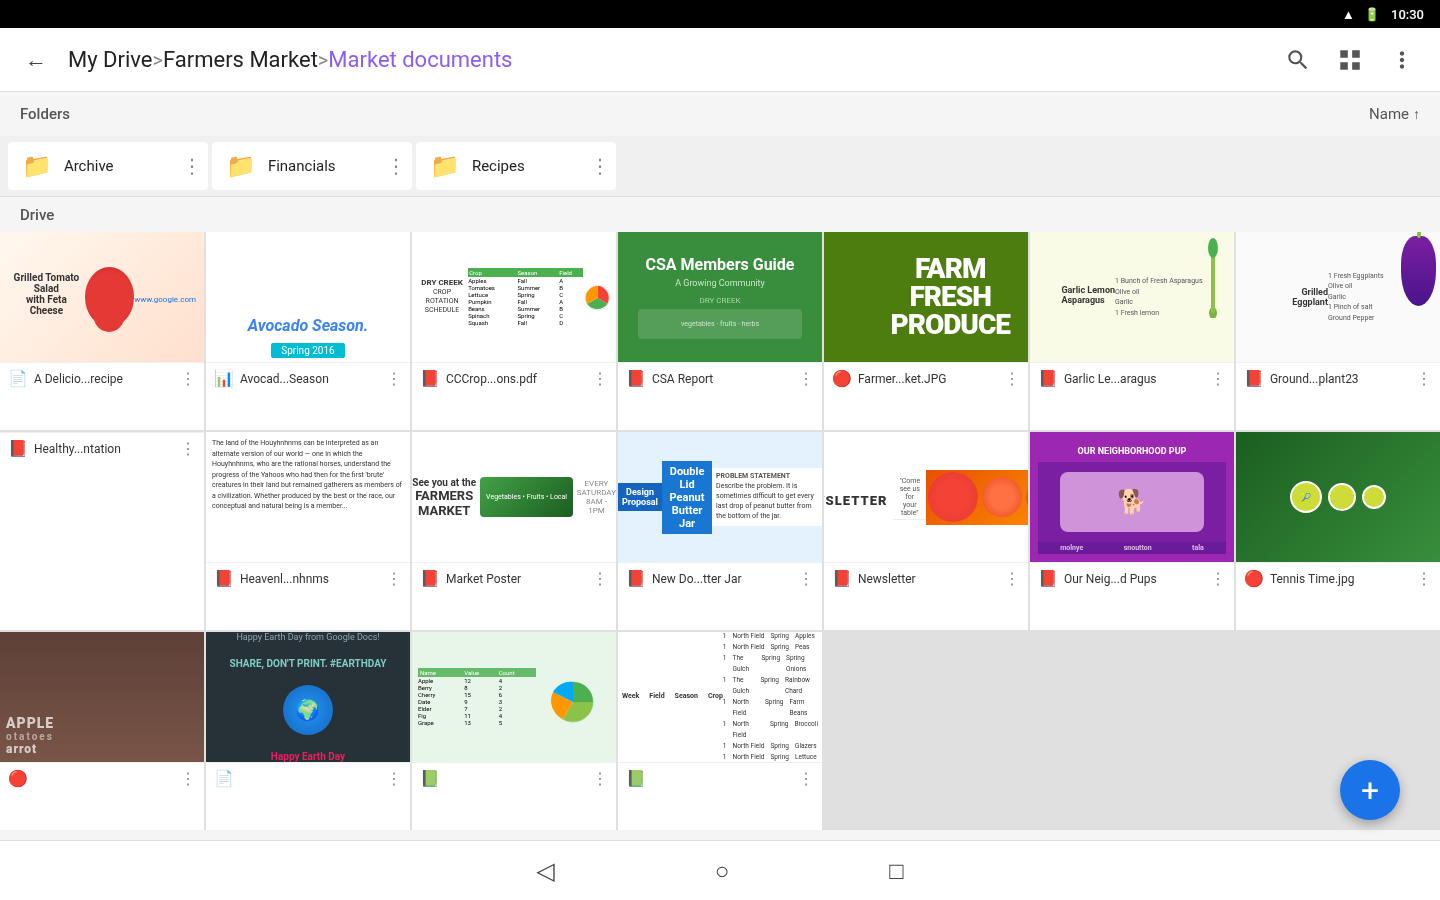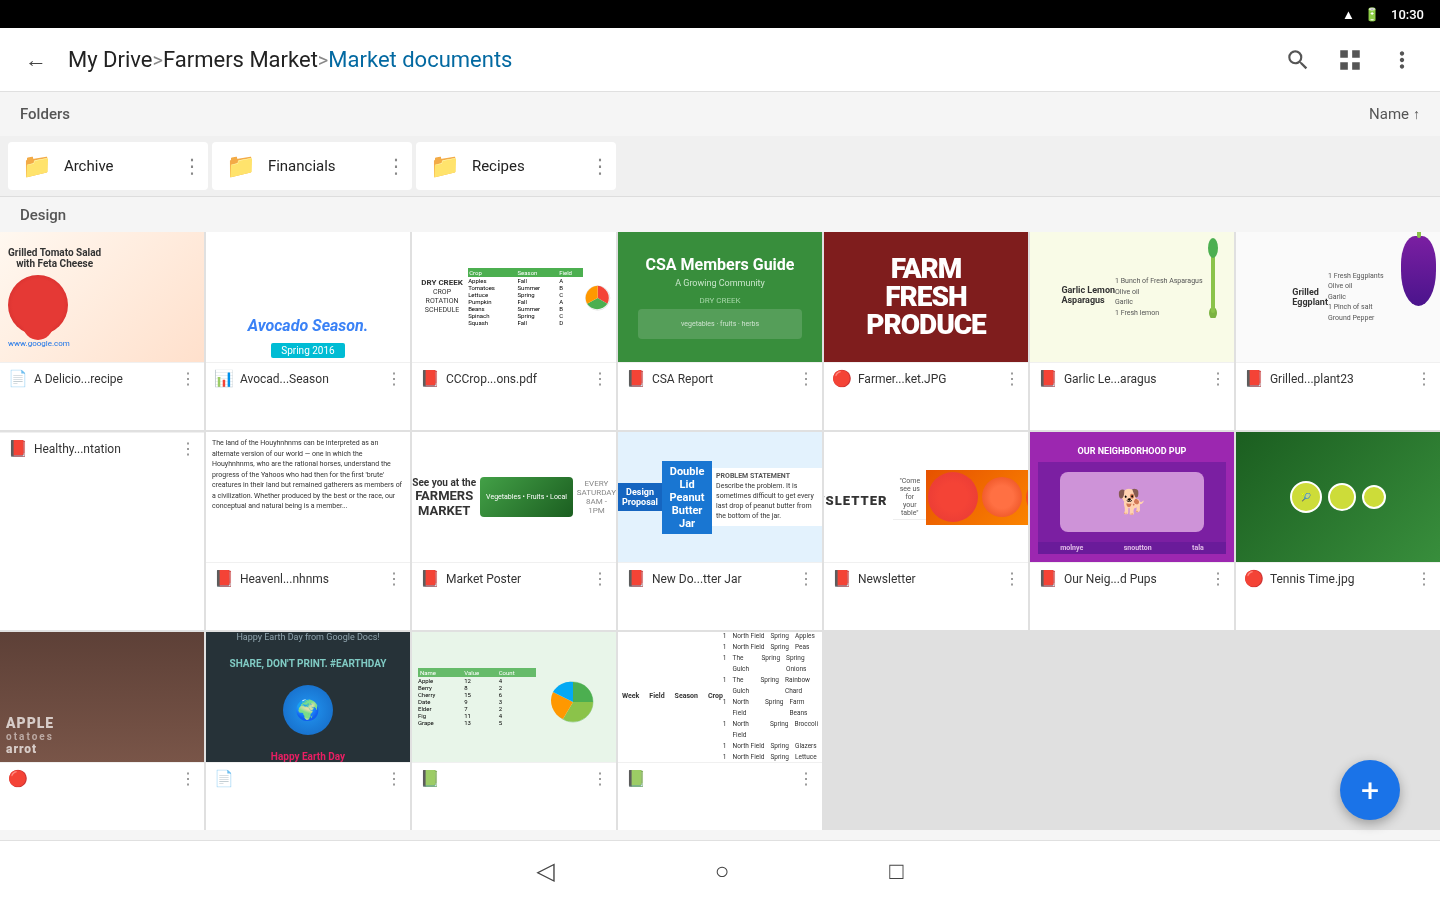--- a/index.html
+++ b/index.html
@@ -19,21 +19,21 @@
       width: 100%; height: 64px; background: #fff;
       display: flex; align-items: center; padding: 0 16px;
       border-bottom: 1px solid #e0e0e0;
       gap: 12px;
     }
     .back-btn { width: 40px; height: 40px; display: flex; align-items: center; justify-content: center; cursor: pointer; border-radius: 50%; }
     .back-arrow { font-size: 22px; color: #444; }
     .breadcrumb { display: flex; align-items: center; flex: 1; }
     .breadcrumb-item { font-size: 22px; font-weight: 400; color: #222; cursor: pointer; }
     .breadcrumb-sep { font-size: 20px; color: #888; }
-    .breadcrumb-current { font-size: 22px; font-weight: 400; color: #0369a1; }
+    .breadcrumb-current { font-size: 22px; font-weight: 400; color: #8b5cf6; }
     .top-bar-actions { display: flex; align-items: center; gap: 8px; margin-left: auto; }
     .icon-btn { width: 44px; height: 44px; display: flex; align-items: center; justify-content: center; cursor: pointer; border-radius: 50%; }
     .icon-btn svg { width: 26px; height: 26px; fill: #555; }
 
     
     .section-header {
       width: 100%; height: 44px; background: #f5f5f5;
       display: flex; align-items: center; justify-content: space-between;
       padding: 0 20px;
     }
@@ -110,21 +110,21 @@
       width: 60px; height: 60px; border-radius: 50%;
       background: #1a73e8; display: flex; align-items: center; justify-content: center;
       cursor: pointer; box-shadow: 0 4px 12px rgba(0,0,0,0.3);
     }
     .fab-icon { color: #fff; font-size: 32px; line-height: 1; }
 
     
     .thumb-tomato { background: linear-gradient(135deg, #fff8f0, #ffe0cc); }
     .thumb-honeybee { background: #f9a825; }
     .thumb-pup-purple { background: #9c27b0; color: #fff; font-size: 13px; font-weight: bold; text-align: center; padding: 8px; display: flex; align-items: center; justify-content: center; }
-    .thumb-produce { background: #7f1d1d; color: #fff; font-size: 30px; font-weight: 900; text-align: center; padding: 6px; display: flex; align-items: center; justify-content: center; line-height: 1.0; }
+    .thumb-produce { background: #4d7c0f; color: #fff; font-size: 30px; font-weight: 900; text-align: center; padding: 18px; display: flex; align-items: center; justify-content: flex-end; line-height: 1.0; }
     .pie-svg { width: 70px; height: 70px; }
     .thumb-peanut { background: #e3f2fd; }
   </style>
 </head>
 <body>
 
 <div class="status-bar">
   <span class="status-bar-icon">▲</span>
   <span class="status-bar-icon">🔋</span>
   <span class="status-time">10:30</span>
@@ -180,28 +180,28 @@
     <span class="folder-more">⋮</span>
   </div>
   <div class="folder-item">
     <span class="folder-icon-purple">📁</span>
     <span class="folder-name">Recipes</span>
     <span class="folder-more">⋮</span>
   </div>
 </div>
 
 <div class="files-header">
-  <span class="files-label">Design</span>
+  <span class="files-label">Drive</span>
 </div>
 
 <div class="files-grid">
 
   <div class="file-cell">
     <div class="file-thumb thumb-tomato">
-      <div style="display:flex;flex-direction:column;align-items:flex-start;justify-content:center;height:100%;width:100%;padding:8px;">
+      <div style="display:flex;flex-direction:row;align-items:center;justify-content:center;height:100%;width:100%;padding:8px;">
         <div style="font-size:10px;font-weight:bold;color:#333;text-align:center;margin-bottom:6px;">Grilled Tomato Salad<br>with Feta Cheese</div>
         <div style="width:60px;height:60px;background:radial-gradient(circle,#e53935 60%,#c62828 100%);border-radius:50%;position:relative;display:flex;align-items:center;justify-content:center;">
           <div style="width:30px;height:15px;background:#e53935;border-radius:0 0 20px 20px;margin-top:20px;position:absolute;bottom:-5px;"></div>
         </div>
         <div style="font-size:8px;color:#1a73e8;margin-top:4px;">www.google.com</div>
       </div>
     </div>
     <div class="file-info">
       <span class="file-type-icon icon-doc">📄</span>
       <span class="file-name">A Delicio...recipe</span>
@@ -330,37 +330,37 @@
     </div>
     <div class="file-info">
       <span class="file-type-icon icon-pdf">📕</span>
       <span class="file-name">Garlic Le...aragus</span>
       <span class="file-more">⋮</span>
     </div>
   </div>
 
   <div class="file-cell">
     <div class="file-thumb" style="background:#fafafa;padding:6px;">
-      <div style="font-size:9px;font-weight:bold;color:#333;margin-bottom:1px;">Grilled<br>Eggplant</div>
+      <div style="font-size:9px;font-weight:bold;color:#333;margin-bottom:1px;text-align:right;">Grilled<br>Eggplant</div>
       <div style="font-size:7px;color:#555;line-height:1.5;">
         1 Fresh Eggplants<br>
         Olive oil<br>
         Garlic<br>
         1 Pinch of salt<br>
         Ground Pepper
       </div>
       <div style="position:absolute;right:4px;top:4px;">
         <div style="width:35px;height:70px;background:linear-gradient(180deg,#7b1fa2 0%,#4a148c 100%);border-radius:40% 40% 50% 50%;position:relative;">
           <div style="width:4px;height:12px;background:#8bc34a;position:absolute;top:-10px;left:50%;transform:translateX(-50%);border-radius:2px;"></div>
         </div>
       </div>
     </div>
     <div class="file-info">
       <span class="file-type-icon icon-pdf">📕</span>
-      <span class="file-name">Grilled...plant23</span>
+      <span class="file-name">Ground...plant23</span>
       <span class="file-more">⋮</span>
     </div>
   </div>
 
   <div class="file-cell">
     <div class="file-info">
       <span class="file-type-icon icon-pdf">📕</span>
       <span class="file-name">Healthy...ntation</span>
       <span class="file-more">⋮</span>
     </div>

